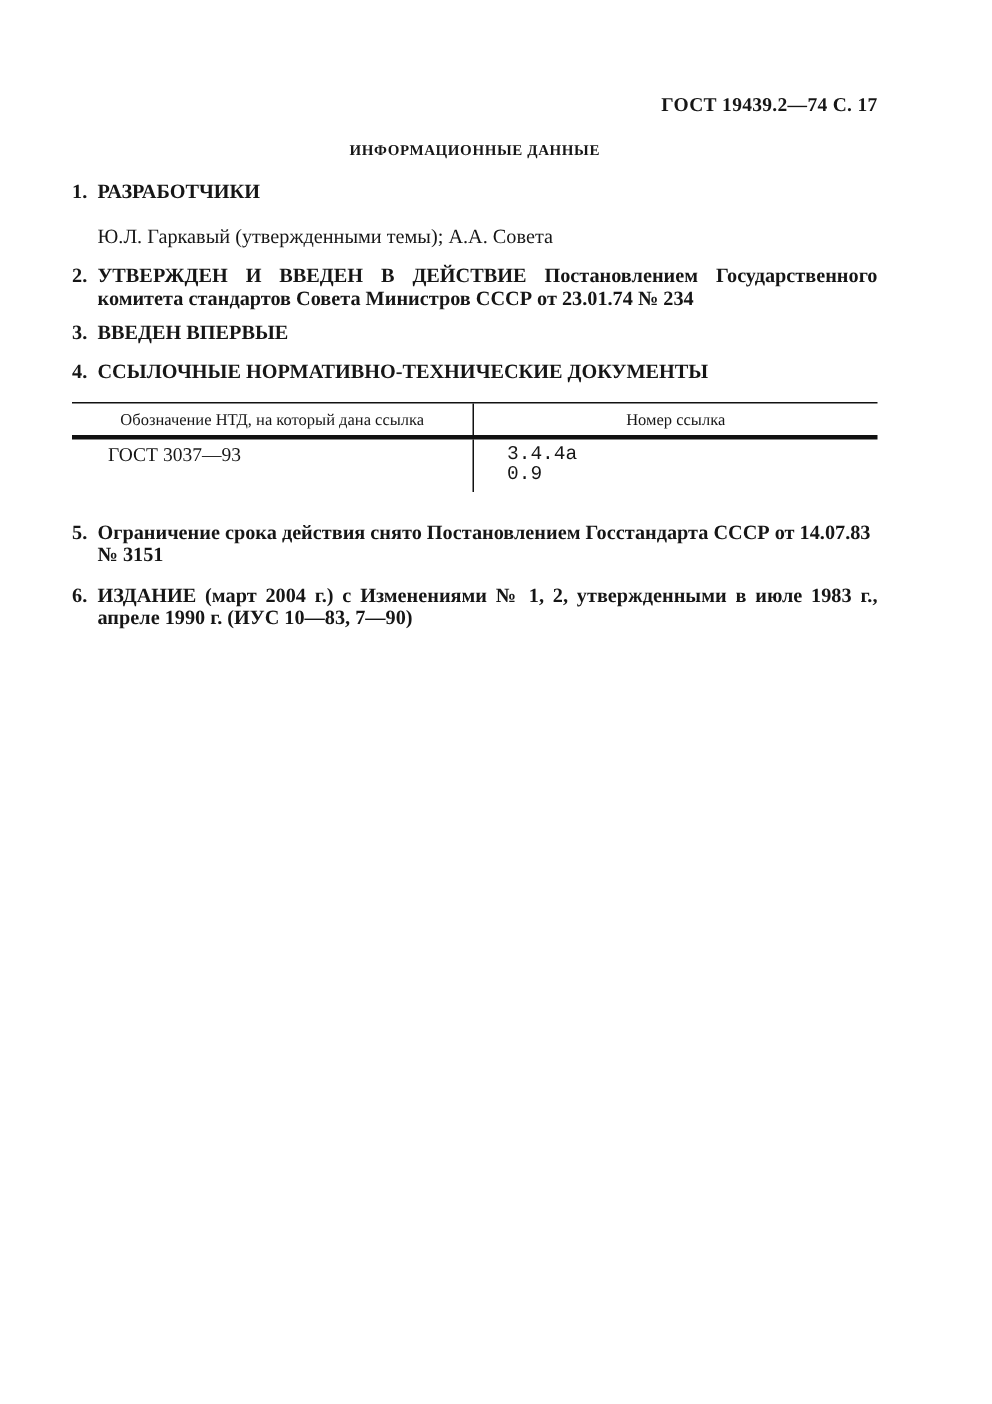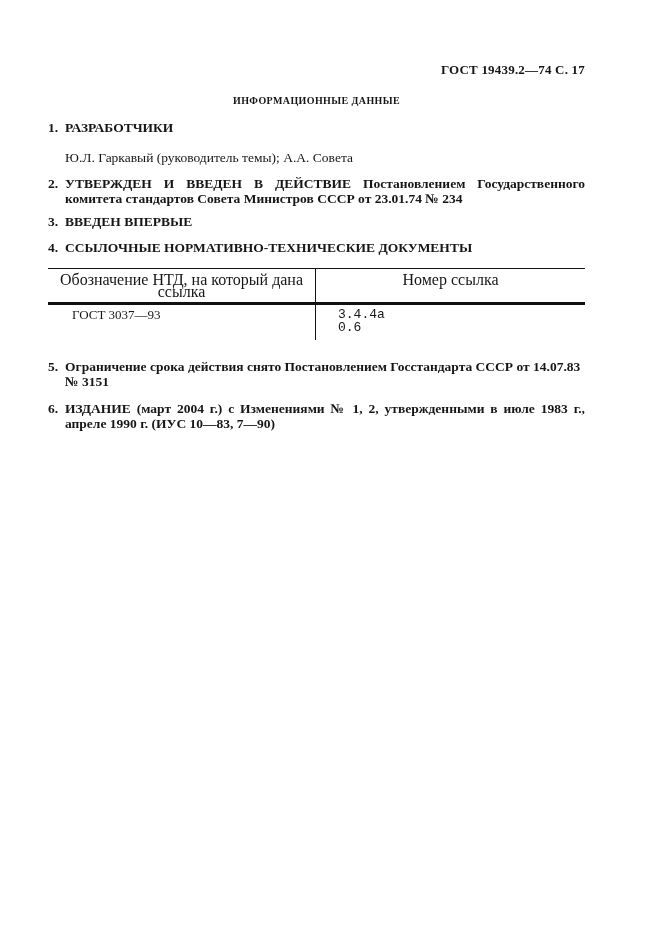--- a/index.html
+++ b/index.html
@@ -67,21 +67,21 @@
   }
   .developers .bold { font-weight: 400; }
   .ref-table {
     margin-top: 13px;
     border-top: 1.5px solid #111;
     font-weight: 400;
   }
   .ref-table .thead {
     display: flex;
     border-bottom: 3px solid #111;
-    font-size: 16px;
+    font-size: 11px;
     line-height: 12px;
   }
   .ref-table .th {
     text-align: center;
     padding: 5px 4px 4px 4px;
     box-sizing: border-box;
   }
   .ref-table .col-left  { width: 268px; border-right: 1.5px solid #111; }
   .ref-table .col-right { width: 269px; }
   .ref-table .tbody {
@@ -102,21 +102,21 @@
     <div class="doc-header">ГОСТ 19439.2—74 С. 17</div>
 
     <div class="doc-title">ИНФОРМАЦИОННЫЕ ДАННЫЕ</div>
 
     <div class="item mt-s1">
       <span class="num">1.</span>
       <span>РАЗРАБОТЧИКИ</span>
     </div>
 
     <div class="developers">
-      <span class="bold">Ю.Л. Гаркавый</span><span> (руководитель темы); </span><span class="bold">А.А. Совета</span>
+      <span class="bold">Ю.Л. Гаркавый</span><span> (утвержденными темы); </span><span class="bold">А.А. Совета</span>
     </div>
 
     <div class="item justify mt-s2">
       <span class="num">2.</span>
       <span>УТВЕРЖДЕН И ВВЕДЕН В ДЕЙСТВИЕ Постановлением Государственного комитета стандартов Совета Министров СССР от 23.01.74 № 234</span>
     </div>
 
     <div class="item mt-s3">
       <span class="num">3.</span>
       <span>ВВЕДЕН ВПЕРВЫЕ</span>
@@ -131,21 +131,21 @@
       <div class="thead">
         <div class="th col-left">Обозначение НТД, на который дана ссылка</div>
         <div class="th col-right">Номер ссылка</div>
       </div>
       <div class="tbody">
         <div class="col-left">
           <span class="cell">ГОСТ  3037—93</span>
         </div>
         <div class="col-right">
           <span class="cell">3.4.4а</span>
-          <span class="cell">0.6</span>
+          <span class="cell">0.9</span>
         </div>
       </div>
     </div>
 
     <div class="item mt-s5">
       <span class="num">5.</span>
       <span>Ограничение срока действия снято Постановлением Госстандарта СССР от 14.07.83 № 3151</span>
     </div>
 
     <div class="item justify mt-s6">

